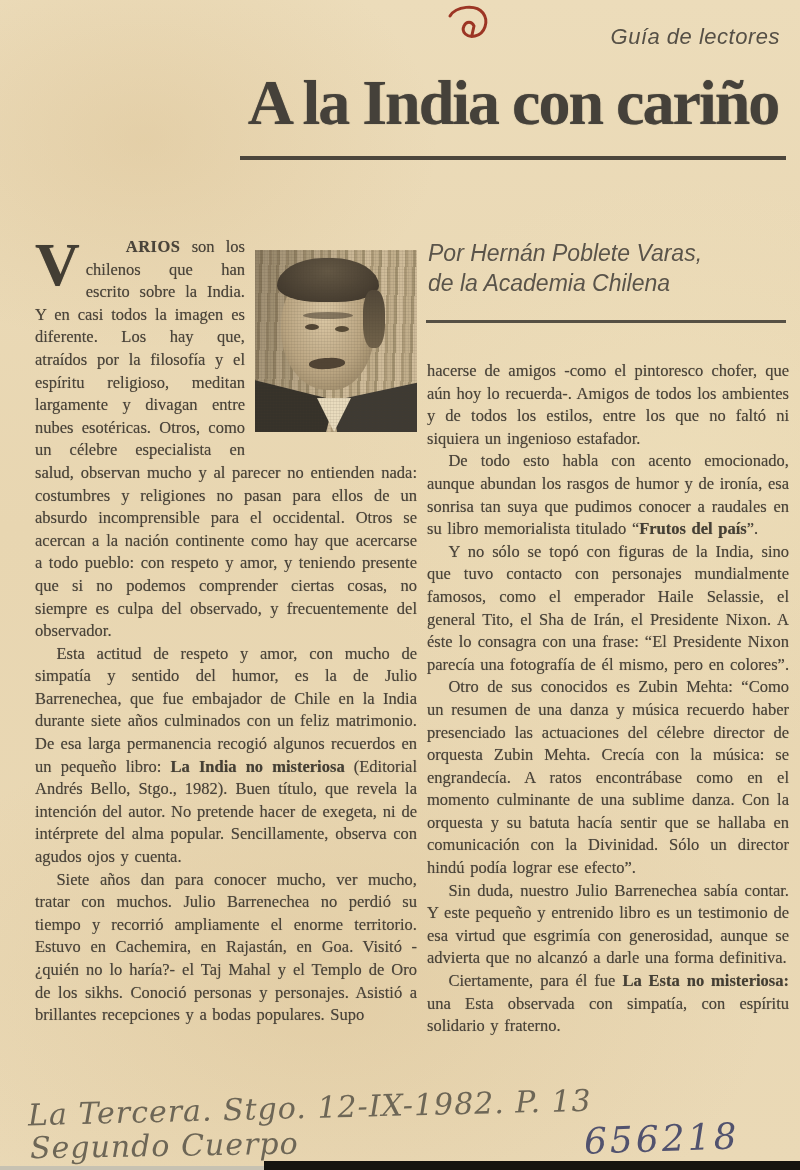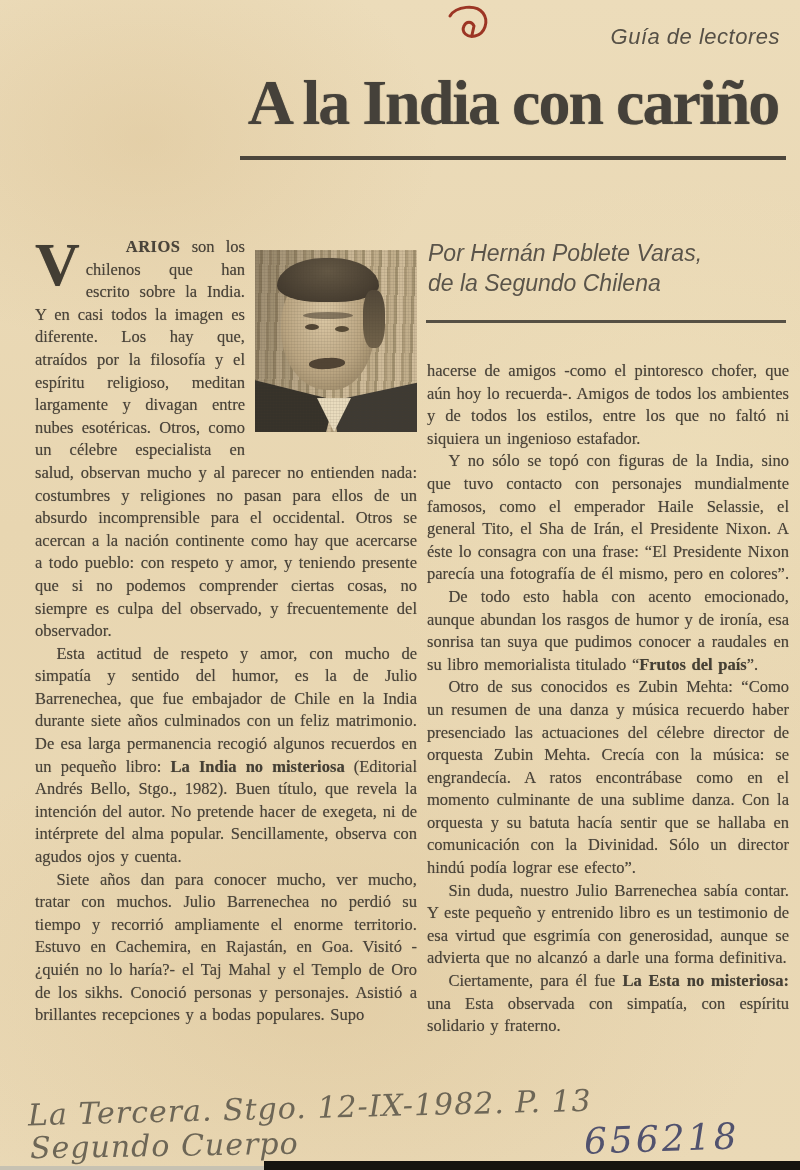--- a/index.html
+++ b/index.html
@@ -76,21 +76,21 @@
 
   <svg class="red-mark" viewBox="0 0 66 48">
     <path d="M14 14 C 20 4, 40 2, 47 11 C 53 19, 49 32, 39 34 C 31 36, 25 30, 28 24 C 30 19, 36 19, 38 24 L 36 33" fill="none" stroke="#9c3524" stroke-width="3" stroke-linecap="round"></path>
   </svg>
 
   <div class="title">A la India con cariño</div>
   <div class="title-rule"></div>
 
   <div class="byline">
     <div>Por Hernán Poblete Varas,</div>
-    <div>de la Segundo Chilena</div>
+    <div>de la Academia Chilena</div>
   </div>
   <div class="byline-rule"></div>
 
   <div class="col left-col">
     <p class="noindent">
       <span class="photo">
         <span class="ph-bg"></span>
         <span class="ph-shade"></span>
         <span class="ph-head"></span>
         <span class="ph-hair"></span>
@@ -105,22 +105,22 @@
         <span class="ph-grain"></span>
       </span>
       <span class="dropcap">V</span><span class="lead">ARIOS</span><span> son los chilenos que han escrito sobre la India. Y en casi todos la imagen es diferente. Los hay que, atraídos por la filosofía y el espíritu religioso, meditan largamente y divagan entre nubes esotéricas. Otros, como un célebre especialista en salud, observan mucho y al parecer no entienden nada: costumbres y religiones no pasan para ellos de un absurdo incomprensible para el occidental. Otros se acercan a la nación continente como hay que acercarse a todo pueblo: con respeto y amor, y teniendo presente que si no podemos comprender ciertas cosas, no siempre es culpa del observado, y frecuentemente del observador.</span>
     </p>
     <p><span>Esta actitud de respeto y amor, con mucho de simpatía y sentido del humor, es la de Julio Barrenechea, que fue embajador de Chile en la India durante siete años culminados con un feliz matrimonio. De esa larga permanencia recogió algunos recuerdos en un pequeño libro: </span><b>La India no misteriosa</b><span> (Editorial Andrés Bello, Stgo., 1982). Buen título, que revela la intención del autor. No pretende hacer de exegeta, ni de intérprete del alma popular. Sencillamente, observa con agudos ojos y cuenta.</span></p>
     <p><span>Siete años dan para conocer mucho, ver mucho, tratar con muchos. Julio Barrenechea no perdió su tiempo y recorrió ampliamente el enorme territorio. Estuvo en Cachemira, en Rajastán, en Goa. Visitó -¿quién no lo haría?- el Taj Mahal y el Templo de Oro de los sikhs. Conoció personas y personajes. Asistió a brillantes recepciones y a bodas populares. Supo</span></p>
   </div>
 
   <div class="col right-col">
     <p class="noindent"><span>hacerse de amigos -como el pintoresco chofer, que aún hoy lo recuerda-. Amigos de todos los ambientes y de todos los estilos, entre los que no faltó ni siquiera un ingenioso estafador.</span></p>
+    <p><span>De todo esto habla con acento emocionado, aunque abundan los rasgos de humor y de ironía, esa sonrisa tan suya que pudimos conocer a raudales en su libro memorialista titulado “</span><b>Frutos del país</b><span>”.</span></p>
     <p><span>Y no sólo se topó con figuras de la India, sino que tuvo contacto con personajes mundialmente famosos, como el emperador Haile Selassie, el general Tito, el Sha de Irán, el Presidente Nixon. A éste lo consagra con una frase: “El Presidente Nixon parecía una fotografía de él mismo, pero en colores”.</span></p>
-    <p><span>De todo esto habla con acento emocionado, aunque abundan los rasgos de humor y de ironía, esa sonrisa tan suya que pudimos conocer a raudales en su libro memorialista titulado “</span><b>Frutos del país</b><span>”.</span></p>
     <p><span>Otro de sus conocidos es Zubin Mehta: “Como un resumen de una danza y música recuerdo haber presenciado las actuaciones del célebre director de orquesta Zubin Mehta. Crecía con la música: se engrandecía. A ratos encontrábase como en el momento culminante de una sublime danza. Con la orquesta y su batuta hacía sentir que se hallaba en comunicación con la Divinidad. Sólo un director hindú podía lograr ese efecto”.</span></p>
     <p><span>Sin duda, nuestro Julio Barrenechea sabía contar. Y este pequeño y entrenido libro es un testimonio de esa virtud que esgrimía con generosidad, aunque se advierta que no alcanzó a darle una forma definitiva.</span></p>
     <p><span>Ciertamente, para él fue </span><b>La Esta no misteriosa:</b><span> una Esta observada con simpatía, con espíritu solidario y fraterno.</span></p>
   </div>
 
   <div class="hand hand-src">La Tercera. Stgo. 12-IX-1982. P. 13</div>
   <div class="hand hand-sec">Segundo Cuerpo</div>
   <div class="hand hand-num">656218</div>
 
   <div class="edge-light"></div>

